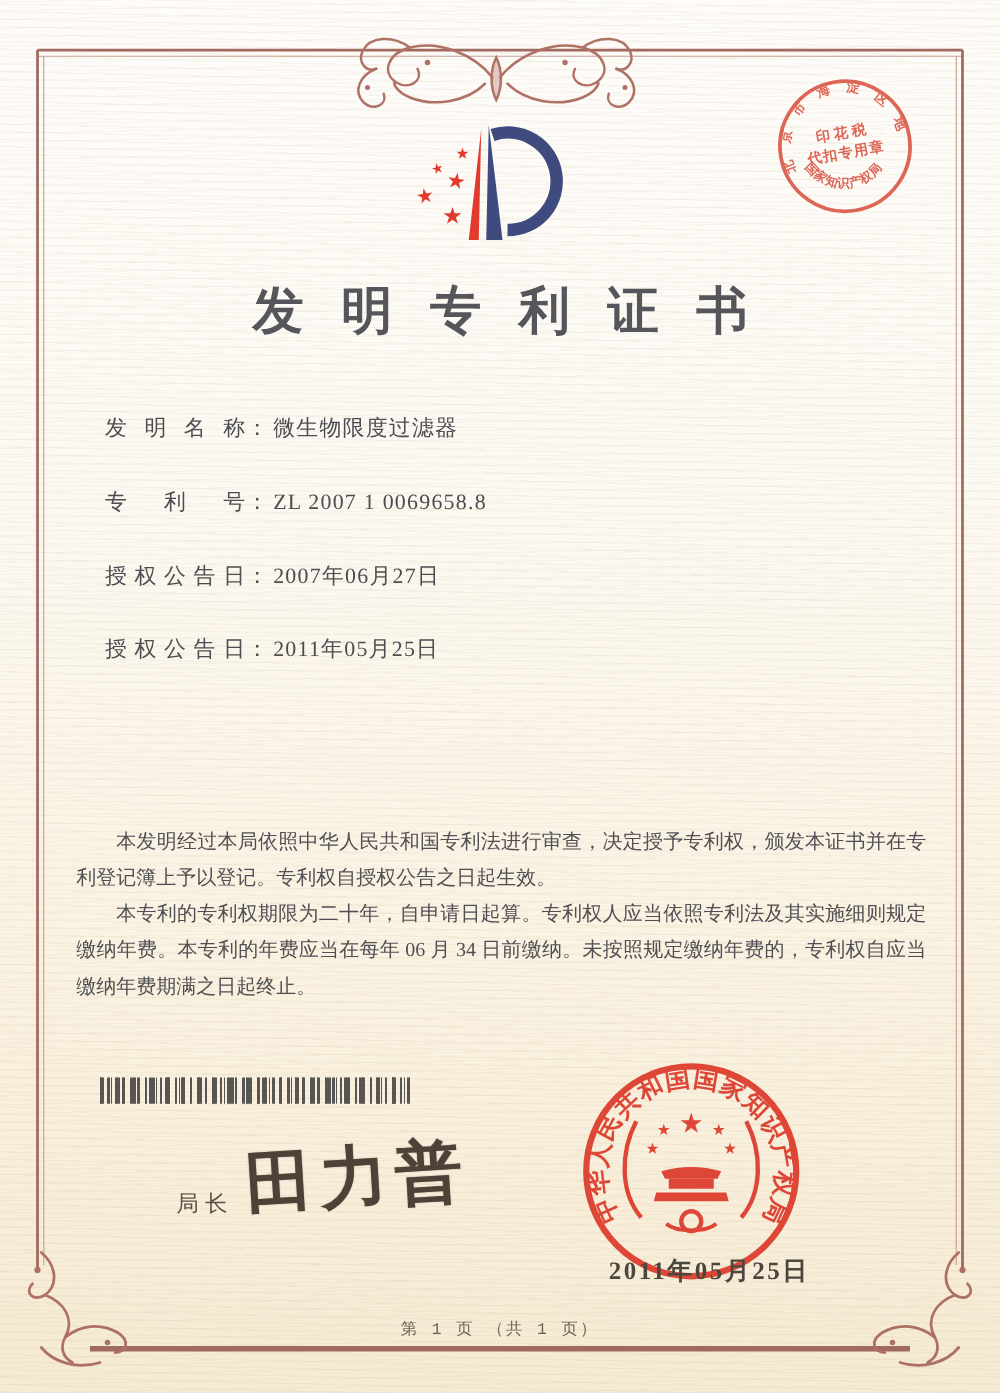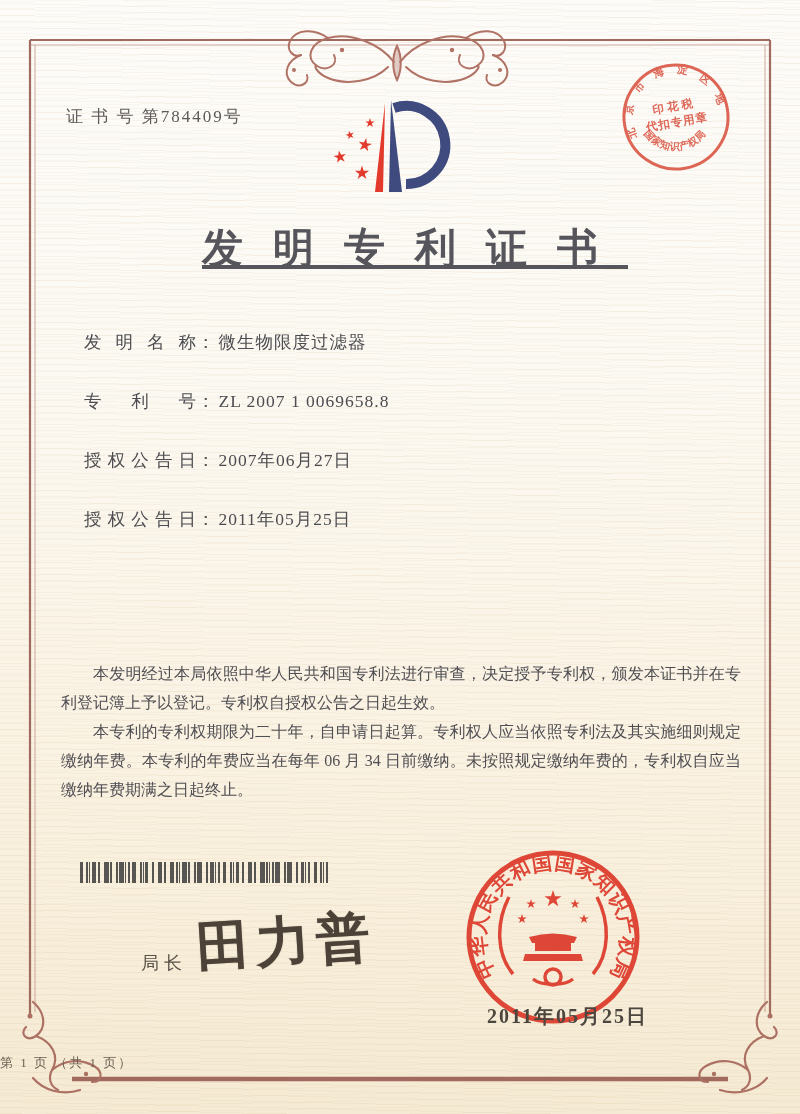--- a/index.html
+++ b/index.html
@@ -13,21 +13,21 @@
     content:"";position:absolute;inset:0;z-index:0;pointer-events:none;
     background:
       repeating-linear-gradient(1.3deg, rgba(181,142,94,0.07) 0 1px, rgba(0,0,0,0) 1px 6px),
       repeating-linear-gradient(-1.1deg, rgba(181,142,94,0.05) 0 1px, rgba(0,0,0,0) 1px 7px);
   }
   .abs{position:absolute;}
   
   .cert-no{left:66px;top:105px;font-size:17px;color:#5c5a58;letter-spacing:2px;}
   
   .title{left:0;right:0;top:221px;text-align:center;font-size:41px;font-weight:600;
-         color:#55555b;letter-spacing:30px;text-indent:30px;text-decoration:underline;}
+         color:#55555b;letter-spacing:30px;text-indent:30px;}
   
   .fields{left:84px;top:331px;width:620px;font-size:17.5px;color:#4d4d51;}
   .field-row{margin-bottom:36px;line-height:23px;white-space:nowrap;font-family:Liberation Serif, serif;}
   .f-label{display:inline-block;width:112px;text-align:justify;text-align-last:justify;
            -moz-text-align-last:justify;vertical-align:top;}
   .f-colon{display:inline-block;margin:0 4px 0 1px;}
   .f-value{letter-spacing:1px;}
   
   .body-text{left:61px;top:659px;width:680px;font-size:16px;line-height:29px;color:#504f53;}
   .body-para{margin:0;text-indent:2em;text-align:justify;}
@@ -37,21 +37,21 @@
       repeating-linear-gradient(90deg,#353535 0 2px,rgba(0,0,0,0) 2px 6px),
       repeating-linear-gradient(90deg,#353535 0 1px,rgba(0,0,0,0) 1px 9px),
       repeating-linear-gradient(90deg,#353535 0 3px,rgba(0,0,0,0) 3px 13px);}
   
   .sig-role{left:141px;top:951px;font-size:18px;color:#5b5349;letter-spacing:5px;text-align:right;}
   .sig-name{left:196px;top:906px;font-size:54px;font-weight:bold;color:#4c4237;
             letter-spacing:6px;transform:rotate(-3.5deg);text-shadow:0 0 1px rgba(76,66,55,.55);}
   
   .seal-date{left:487px;top:1003px;font-size:20px;font-weight:600;color:#4b463e;letter-spacing:2px;z-index:3;}
   
-  .footer{left:0;right:0;top:1054px;font-size:13px;color:#6d6154;letter-spacing:2px;}
+  .footer{left:0;right:0;top:1054px;text-align:center;font-size:13px;color:#6d6154;letter-spacing:2px;font-family:Liberation Mono, monospace;}
   .seal-svg{left:445px;top:842px;z-index:2;opacity:.93;}
   .stamp-svg{left:617px;top:58px;opacity:.88;}
   .logo-svg{left:326px;top:96px;}
   .frame-svg{left:0;top:0;z-index:0;}
 </style>
 </head>
 <body>
 
 <div id="page">
 
@@ -97,21 +97,20 @@
     <g transform="matrix(-1,0,0,1,800,0)" stroke="#ad7164" fill="none" stroke-width="2.2" stroke-linecap="round">
       <path d="M33,1002 C45,1012 47,1028 36,1036 C27,1042 19,1034 26,1027"></path>
       <path d="M36,1036 C52,1042 60,1056 52,1070 C64,1060 80,1058 94,1066 C104,1072 102,1082 92,1082"></path>
       <path d="M33,1078 C43,1090 62,1096 80,1090"></path>
       <path d="M52,1070 C48,1078 50,1086 58,1090"></path>
       <circle cx="30" cy="1016" r="2.5" fill="#ad7164" stroke="none"></circle>
       <circle cx="86" cy="1074" r="2.2" fill="#ad7164" stroke="none"></circle>
     </g>
   </svg>
 
-  <div class="abs cert-no">证 书 号 第784409号</div>
 
   <svg class="abs logo-svg" width="130" height="104" viewBox="0 0 130 104">
     <g fill="#e23a2c">
       <path transform="translate(44,27) scale(5)" d="M0,-1 L0.2245,-0.309 L0.9511,-0.309 L0.3633,0.118 L0.5878,0.809 L0,0.382 L-0.5878,0.809 L-0.3633,0.118 L-0.9511,-0.309 L-0.2245,-0.309 Z"></path>
       <path transform="translate(24,39) scale(4.5) rotate(-15)" d="M0,-1 L0.2245,-0.309 L0.9511,-0.309 L0.3633,0.118 L0.5878,0.809 L0,0.382 L-0.5878,0.809 L-0.3633,0.118 L-0.9511,-0.309 L-0.2245,-0.309 Z"></path>
       <path transform="translate(39,49) scale(7) rotate(10)" d="M0,-1 L0.2245,-0.309 L0.9511,-0.309 L0.3633,0.118 L0.5878,0.809 L0,0.382 L-0.5878,0.809 L-0.3633,0.118 L-0.9511,-0.309 L-0.2245,-0.309 Z"></path>
       <path transform="translate(14,61) scale(6.5) rotate(-10)" d="M0,-1 L0.2245,-0.309 L0.9511,-0.309 L0.3633,0.118 L0.5878,0.809 L0,0.382 L-0.5878,0.809 L-0.3633,0.118 L-0.9511,-0.309 L-0.2245,-0.309 Z"></path>
       <path transform="translate(36,77) scale(7.5)" d="M0,-1 L0.2245,-0.309 L0.9511,-0.309 L0.3633,0.118 L0.5878,0.809 L0,0.382 L-0.5878,0.809 L-0.3633,0.118 L-0.9511,-0.309 L-0.2245,-0.309 Z"></path>
     </g>
     <polygon points="59,7 49,96 57,96" fill="#e23a2c"></polygon>

